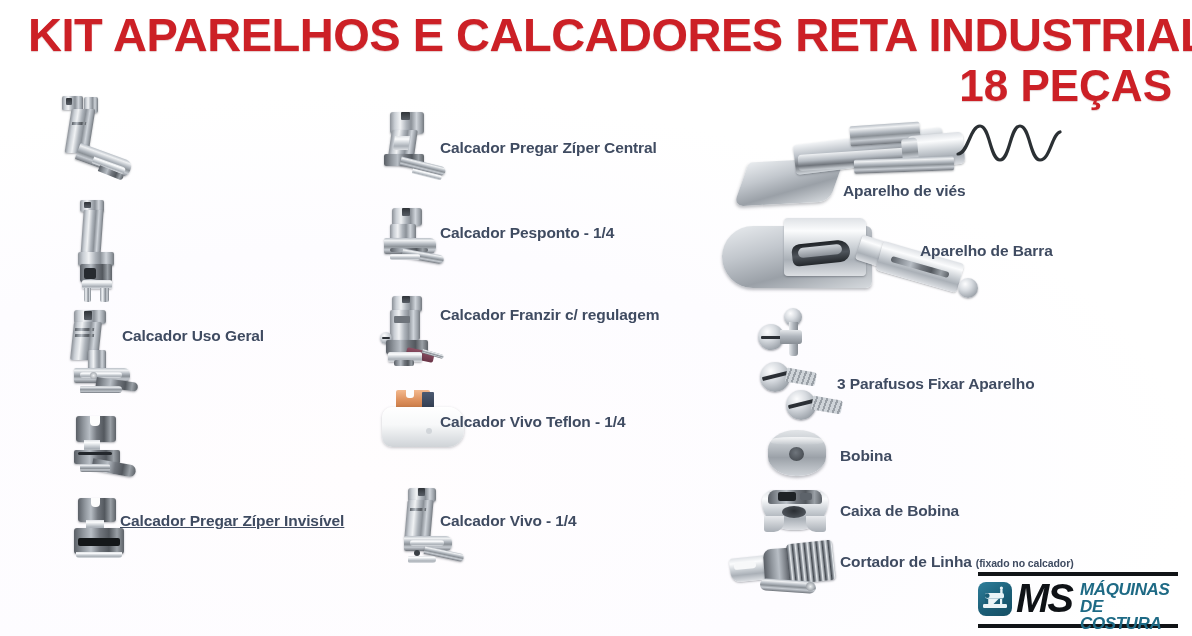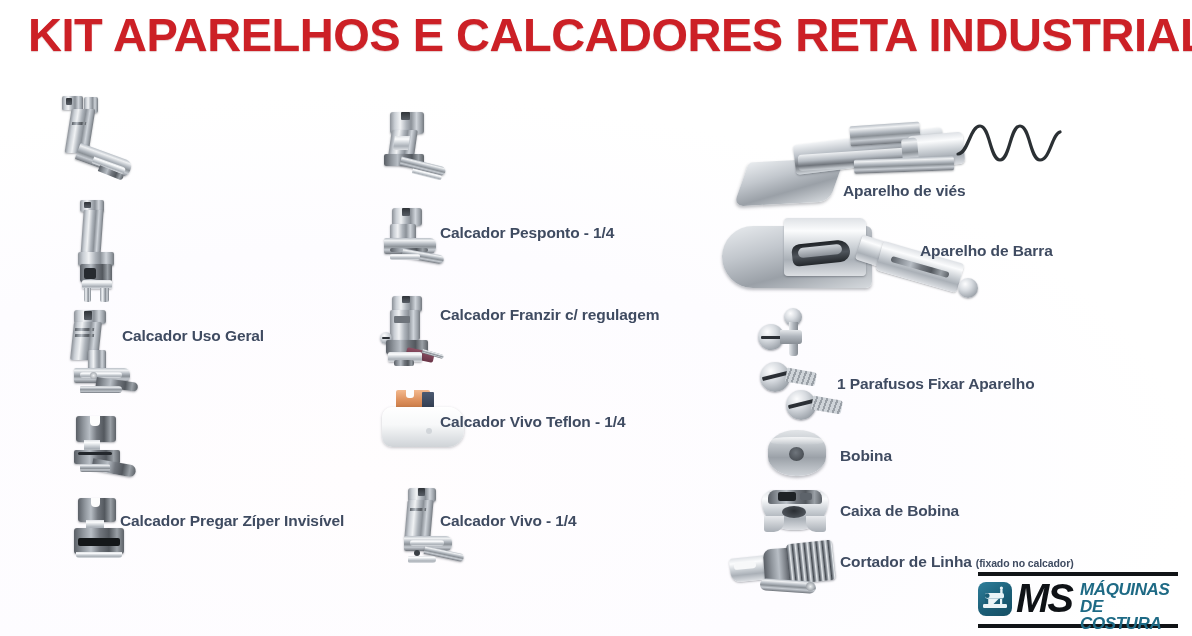--- a/index.html
+++ b/index.html
@@ -203,20 +203,21 @@
     font-size: 17px;
     letter-spacing: -0.4px;
   }
 </style>
 </head>
 <body>
 
 <div id="canvas">
 
   <div class="title">KIT APARELHOS E CALCADORES RETA INDUSTRIAL</div>
+  <div class="subtitle">18 PEÇAS</div>
 
   <div class="part" style="left:58px; top:96px; width:86px; height:98px;">
     <div class="metal-v shade shank" style="position:absolute;left:4px;top:0;width:21px;height:14px;"></div>
     <div class="notch" style="left:8px;top:2px;width:6px;height:7px;"></div>
     <div class="metal-v shade" style="position:absolute;left:26px;top:1px;width:14px;height:16px;border-radius:2px;"></div>
     <div class="metal-v shade" style="position:absolute;left:10px;top:13px;width:24px;height:44px;transform:skewX(-9deg);border-radius:2px;"></div>
     <div class="metal-dark" style="position:absolute;left:14px;top:26px;width:14px;height:3px;transform:skewX(-9deg);"></div>
     <div class="metal-h shade toe" style="position:absolute;left:18px;top:56px;width:56px;height:17px;transform:rotate(20deg);"></div>
     <div class="metal-light" style="position:absolute;left:34px;top:66px;width:34px;height:7px;transform:rotate(20deg);border-radius:0 6px 6px 0;"></div>
     <div class="metal-dark" style="position:absolute;left:40px;top:74px;width:26px;height:6px;transform:rotate(22deg);border-radius:0 5px 5px 0;"></div>
@@ -260,31 +261,32 @@
   </div>
 
   <div class="part" style="left:72px; top:498px; width:82px; height:90px;">
     <div class="metal-dark shade" style="position:absolute;left:6px;top:0;width:38px;height:24px;border-radius:3px;"></div>
     <div style="position:absolute;left:19px;top:0;width:9px;height:9px;background:#fdfdfd;border-radius:0 0 4px 4px;"></div>
     <div class="metal-light" style="position:absolute;left:14px;top:22px;width:18px;height:10px;"></div>
     <div class="metal-dark shade" style="position:absolute;left:2px;top:30px;width:50px;height:26px;border-radius:3px;"></div>
     <div style="position:absolute;left:6px;top:40px;width:42px;height:8px;background:#141719;border-radius:2px;"></div>
     <div class="metal-light" style="position:absolute;left:4px;top:54px;width:46px;height:6px;border-radius:0 0 3px 3px;"></div>
   </div>
-  <div class="label" style="left:120px; top:512px;">Calcador Pregar Zíper Invisível</div>
+  <div class="label" style="left:120px; top:512px;text-decoration:underline;">Calcador Pregar Zíper Invisível</div>
 
   <div class="part" style="left:382px; top:112px; width:82px; height:92px;">
     <div class="metal-v shade" style="position:absolute;left:8px;top:0;width:34px;height:22px;border-radius:3px;"></div>
     <div class="notch" style="left:19px;top:0;width:9px;height:8px;"></div>
     <div class="metal-v shade" style="position:absolute;left:8px;top:18px;width:26px;height:26px;transform:skewX(-8deg);border-radius:2px;"></div>
     <div class="metal-light" style="position:absolute;left:12px;top:24px;width:15px;height:14px;transform:skewX(-8deg);"></div>
     <div class="metal-dark shade" style="position:absolute;left:2px;top:42px;width:40px;height:12px;border-radius:2px;"></div>
     <div class="metal-h shade" style="position:absolute;left:18px;top:50px;width:46px;height:9px;border-radius:0 7px 7px 0;transform:rotate(14deg);"></div>
     <div class="metal-light" style="position:absolute;left:30px;top:60px;width:30px;height:5px;border-radius:0 5px 5px 0;transform:rotate(14deg);"></div>
   </div>
+  <div class="label" style="left:440px; top:139px;">Calcador Pregar Zíper Central</div>
 
   <div class="part" style="left:382px; top:208px; width:82px; height:78px;">
     <div class="metal-v shade" style="position:absolute;left:10px;top:0;width:30px;height:18px;border-radius:3px;"></div>
     <div class="notch" style="left:20px;top:0;width:8px;height:8px;"></div>
     <div class="metal-v shade" style="position:absolute;left:8px;top:16px;width:26px;height:16px;border-radius:2px;"></div>
     <div class="metal-h shade sole" style="position:absolute;left:2px;top:30px;width:52px;height:16px;"></div>
     <div class="metal-dark" style="position:absolute;left:8px;top:40px;width:38px;height:4px;border-radius:2px;"></div>
     <div class="metal-h shade" style="position:absolute;left:20px;top:44px;width:42px;height:9px;border-radius:0 7px 7px 0;transform:rotate(10deg);"></div>
     <div class="metal-light" style="position:absolute;left:8px;top:46px;width:30px;height:6px;border-radius:2px;"></div>
   </div>
@@ -381,21 +383,21 @@
   <div class="part" style="left:760px; top:362px; width=110px; width:110px; height:66px;">
     <div class="screw-head" style="position:absolute;left:0px;top:0px;width:30px;height:30px;"></div>
     <div class="screw-slot" style="left:2px;top:12px;width:26px;height:4px;transform:rotate(-14deg);"></div>
     <div class="screw-shaft" style="position:absolute;left:26px;top:8px;width:30px;height:14px;
          background:repeating-linear-gradient(100deg,#cfd4d9 0 3px,#9aa0a7 3px 5px);transform:rotate(10deg);"></div>
     <div class="screw-head" style="position:absolute;left:26px;top:28px;width:30px;height:30px;"></div>
     <div class="screw-slot" style="left:28px;top:40px;width:26px;height:4px;transform:rotate(-14deg);"></div>
     <div class="screw-shaft" style="position:absolute;left:52px;top:36px;width:30px;height:14px;
          background:repeating-linear-gradient(100deg,#cfd4d9 0 3px,#9aa0a7 3px 5px);transform:rotate(10deg);"></div>
   </div>
-  <div class="label" style="left:837px; top:375px;">1 Parafusos Fixar Aparelho</div>
+  <div class="label" style="left:837px; top:375px;">3 Parafusos Fixar Aparelho</div>
 
   <div class="part" style="left:768px; top:430px; width:64px; height:50px;">
     <div class="bobbin" style="position:absolute;left:0;top:0;width:58px;height:46px;"></div>
     <div style="position:absolute;left:2px;top:7px;width:54px;height:8px;
          background:linear-gradient(180deg,rgba(255,255,255,.75),rgba(255,255,255,0));border-radius:40%;"></div>
     <div class="bobbin-hole" style="left:21px;top:17px;width:15px;height:14px;"></div>
   </div>
   <div class="label" style="left:840px; top:447px;">Bobina</div>
 
   <div class="part" style="left:758px; top:486px; width:80px; height:54px;">

